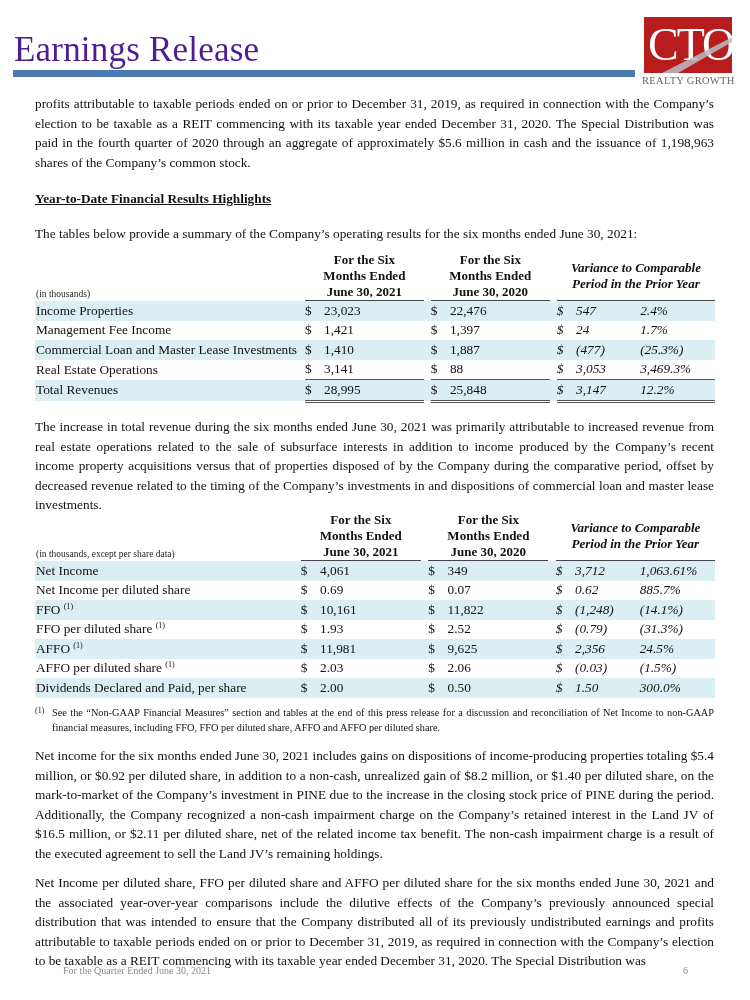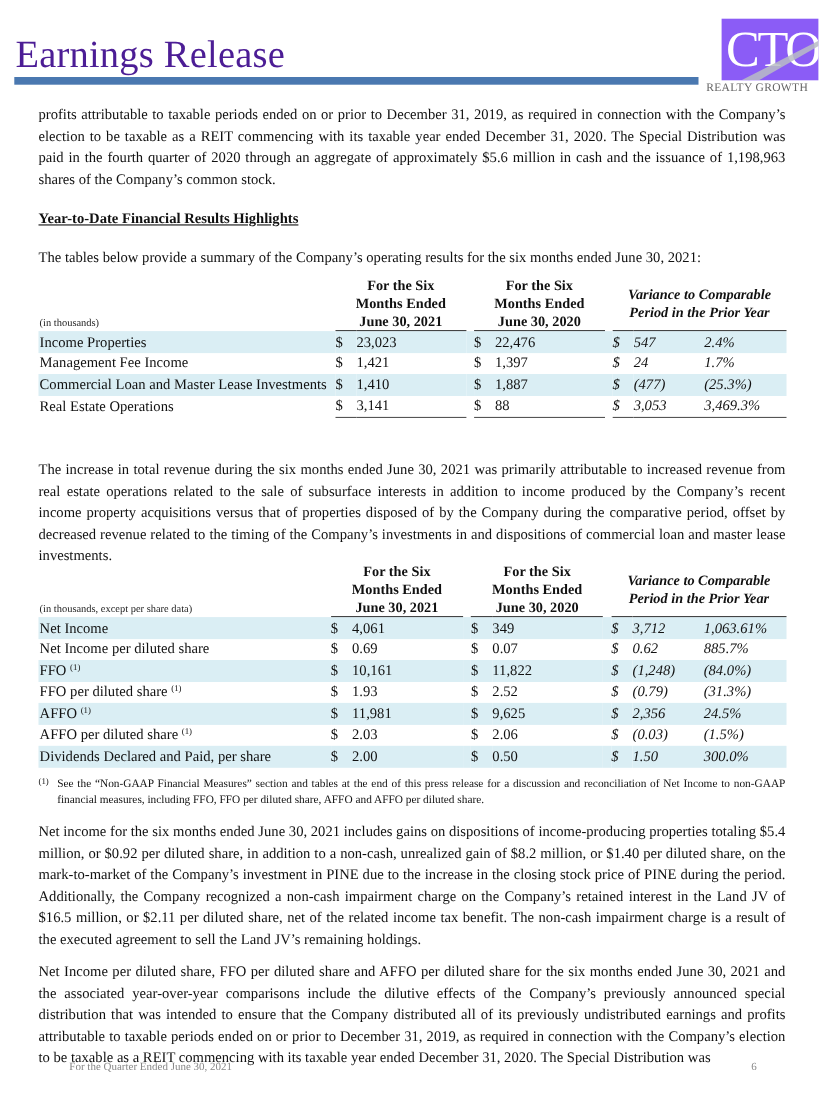--- a/index.html
+++ b/index.html
@@ -2,21 +2,21 @@
 <html><head>
 <meta charset="utf-8">
 <style>
   html, body { margin: 0; padding: 0; background: #ffffff; }
   body { width: 750px; height: 1000px; position: relative; overflow: hidden;
          font-family: "Liberation Serif", "DejaVu Serif", serif; color: #111; }
   .header-title { position: absolute; left: 14px; top: 30px; font-size: 35px; color: #4c1d95;
                   letter-spacing: 0.2px; line-height: 40px; }
   .header-bar { position: absolute; left: 13px; top: 70px; width: 622px; height: 7px; background: #4a78b0; }
   .logo { position: absolute; left: 640px; top: 17px; width: 100px; height: 70px; }
-  .logo-box { position: absolute; left: 16px; top: 0; width: 88px; height: 56px; background: #8b5cf6; overflow: hidden; }
+  .logo-box { position: absolute; left: 4px; top: 0; width: 88px; height: 56px; background: #b91c1c; overflow: hidden; }
   .logo-text { position: absolute; left: 4px; top: 2px; font-size: 46px; color: #ffffff; letter-spacing: -2px; line-height: 52px; }
   .logo-swoosh { position: absolute; left: 0; top: 0; }
   .logo-sub { position: absolute; left: 2px; top: 58px; font-size: 10.5px; color: #666; letter-spacing: 0.3px; white-space: nowrap; }
 
   .para { position: absolute; left: 35px; width: 679px; font-size: 13.3px; line-height: 19.5px; text-align: justify; }
   .heading { position: absolute; left: 35px; font-size: 13.3px; font-weight: bold; text-decoration: underline; }
 
   table.fin { position: absolute; left: 35px; border-collapse: collapse; font-size: 13.3px; }
   table.fin td { padding: 0; height: 19.5px; white-space: nowrap; }
   table.fin tr.shade td { background: #daeef4; }
@@ -122,20 +122,32 @@
     <td class="dol u">$</td>
     <td class="num u">3,141</td>
     <td class="gap"></td>
     <td class="dol u">$</td>
     <td class="num u">88</td>
     <td class="gap"></td>
     <td class="dol it u">$</td>
     <td class="num it u">3,053</td>
     <td class="num it u">3,469.3%</td>
   </tr>
+  <tr class="shade tot">
+    <td class="lbl">Total Revenues</td>
+    <td class="dol u">$</td>
+    <td class="num u">28,995</td>
+    <td class="gap"></td>
+    <td class="dol u">$</td>
+    <td class="num u">25,848</td>
+    <td class="gap"></td>
+    <td class="dol it u">$</td>
+    <td class="num it u">3,147</td>
+    <td class="num it u">12.2%</td>
+  </tr>
 </tbody>
   </table>
 
 <div class="para" style="top:417px;">The increase in total revenue during the six months ended June 30, 2021 was primarily attributable to increased revenue from real estate operations related to the sale of subsurface interests in addition to income produced by the Company’s recent income property acquisitions versus that of properties disposed of by the Company during the comparative period, offset by decreased revenue related to the timing of the Company’s investments in and dispositions of commercial loan and master lease investments.</div>
 
 <table class="fin" style="top:512px; width:680px;">
   <tbody>
       <tr>
     <td class="units lbl">(in thousands, except per share data)</td>
     <td colspan="2" class="hdr hdr-cell">
@@ -182,21 +194,21 @@
   <tr class="shade">
     <td class="lbl"><span>FFO</span> <sup>(1)</sup></td>
     <td class="dol">$</td>
     <td class="num">10,161</td>
     <td class="gap"></td>
     <td class="dol">$</td>
     <td class="num">11,822</td>
     <td class="gap"></td>
     <td class="dol it">$</td>
     <td class="num it">(1,248)</td>
-    <td class="num it">(84.0%)</td>
+    <td class="num it">(14.1%)</td>
   </tr>
   <tr>
     <td class="lbl"><span>FFO per diluted share</span> <sup>(1)</sup></td>
     <td class="dol">$</td>
     <td class="num">1.93</td>
     <td class="gap"></td>
     <td class="dol">$</td>
     <td class="num">2.52</td>
     <td class="gap"></td>
     <td class="dol it">$</td>

